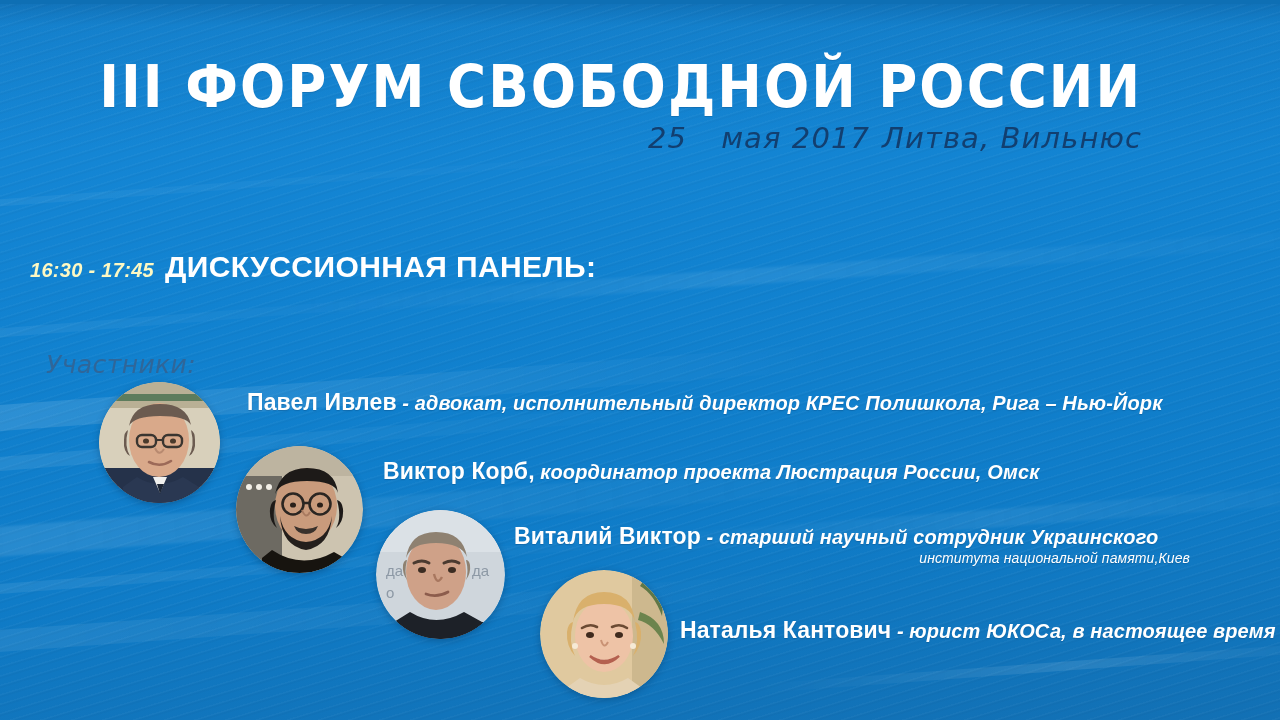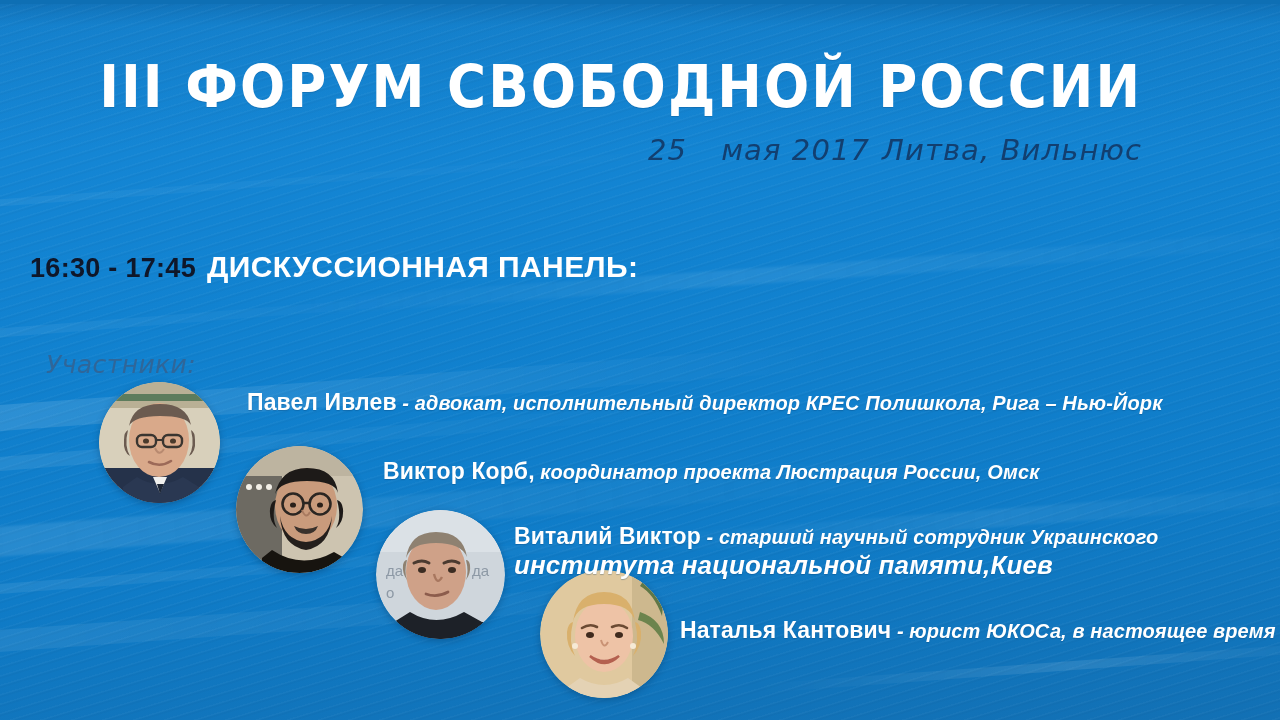--- a/index.html
+++ b/index.html
@@ -57,40 +57,40 @@
     font-size:58px;
     line-height:1.0;
     letter-spacing:2.0px;
     color:#ffffff;
     white-space:nowrap;
     transform:scaleX(1.02);
     transform-origin:right center;
     text-shadow:0 1px 0 rgba(0,40,80,.18);
   }
   #event-meta {
-    margin-top:17px;
+    margin-top:5px;
     font-family:"DejaVu Sans","Liberation Sans", sans-serif;
     font-style:italic;
     font-weight:400;
     font-size:29px;
     letter-spacing:1.1px;
     color:#123f70;
     white-space:nowrap;
   }
   #event-meta .day { margin-right:34px; }
   #event-meta .sep { display:inline-block; width:12px; }
 
   
   #session { position:absolute; left:30px; top:252px; width:1230px; }
   #session-line1 { white-space:nowrap; line-height:1; }
   #session-time {
     font-family:"Liberation Sans Narrow","Liberation Sans", sans-serif;
-    font-weight:700; 
-    font-size:27px; letter-spacing:.3px;
-    color:#0f172a;
+    font-weight:700; font-style:italic;
+    font-size:20px; letter-spacing:.3px;
+    color:#fef9c3;
     vertical-align:baseline;
   }
   #session-kind {
     margin-left:11px;
     font-family:"Liberation Sans Narrow","Liberation Sans", sans-serif;
     font-weight:700;
     font-size:30px; letter-spacing:.4px;
     color:#ffffff;
     vertical-align:baseline;
   }
@@ -126,21 +126,21 @@
   .p-line {
     position:absolute;
     white-space:nowrap;
     line-height:1.22;
     font-family:"Liberation Sans Narrow","Liberation Sans", sans-serif;
     color:#ffffff;
     text-shadow:0 1px 1px rgba(4,50,95,.28);
   }
   .p-name { font-weight:700; font-size:23px; letter-spacing:.1px; }
   .p-role { font-weight:700; font-style:italic; font-size:20px; letter-spacing:.1px; }
-  .p-role2 { display:block; text-align:left; font-weight:700; font-style:italic; font-size:26px; letter-spacing:.1px; }
+  .p-role2 { display:block; text-align:right; font-weight:400; font-style:italic; font-size:14px; letter-spacing:.1px; }
 </style>
 </head>
 <body>
 
 <div id="stage">
   <div id="tex-fine"></div>
   <div class="ribbon rb8"></div>
   <div class="ribbon rb7"></div>
   <div class="ribbon rb6"></div>
   <div class="ribbon rb1"></div>

